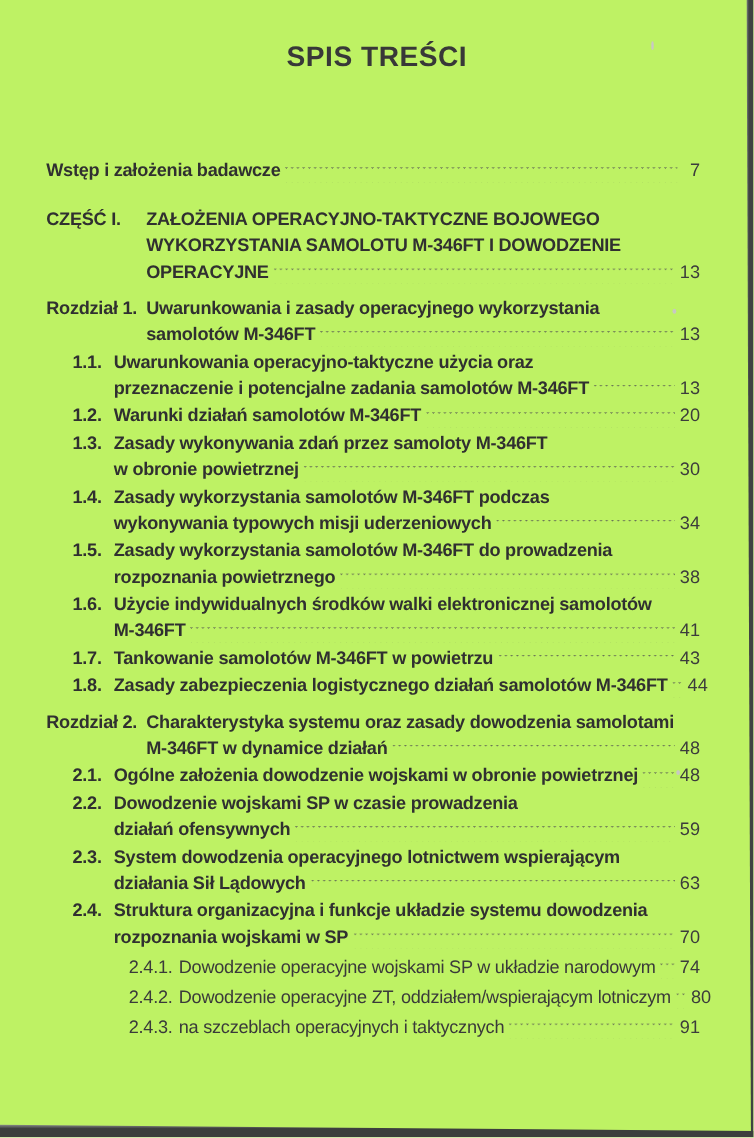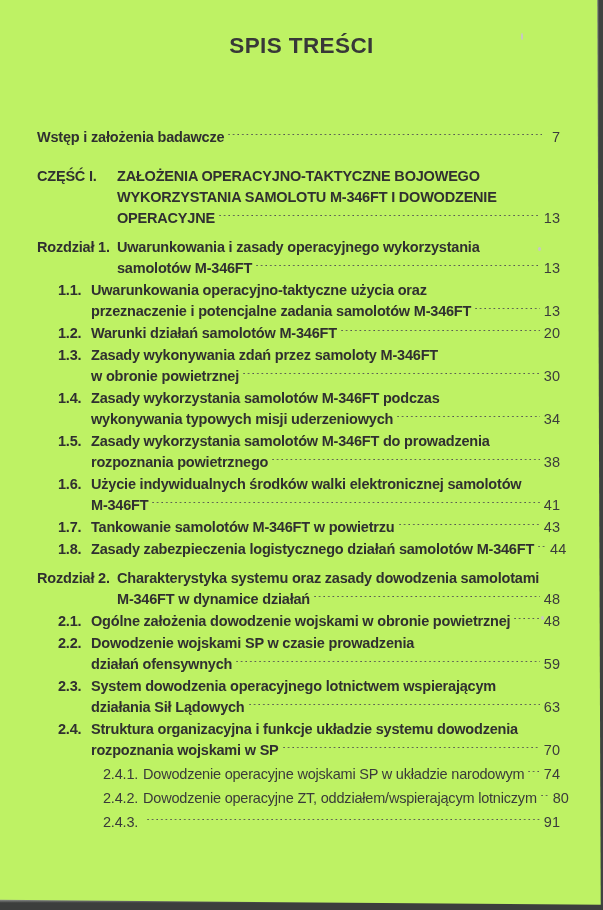--- a/index.html
+++ b/index.html
@@ -286,20 +286,21 @@
             <span class="t">Dowodzenie operacyjne ZT, oddziałem/wspierającym lotniczym</span>
             <span class="dots"></span>
             <span class="page-num">80</span>
           </div>
         </div>
       </div>
       <div class="row subitem">
         <div class="label">2.4.3.</div>
         <div class="content">
           <div class="line last">
+            <span class="t">na szczeblach operacyjnych i taktycznych</span>
             <span class="dots"></span>
             <span class="page-num">91</span>
           </div>
         </div>
       </div>
     </div>
 
   <div class="speck s1"></div>
   <div class="speck s2"></div>
   <div class="speck s3"></div>

